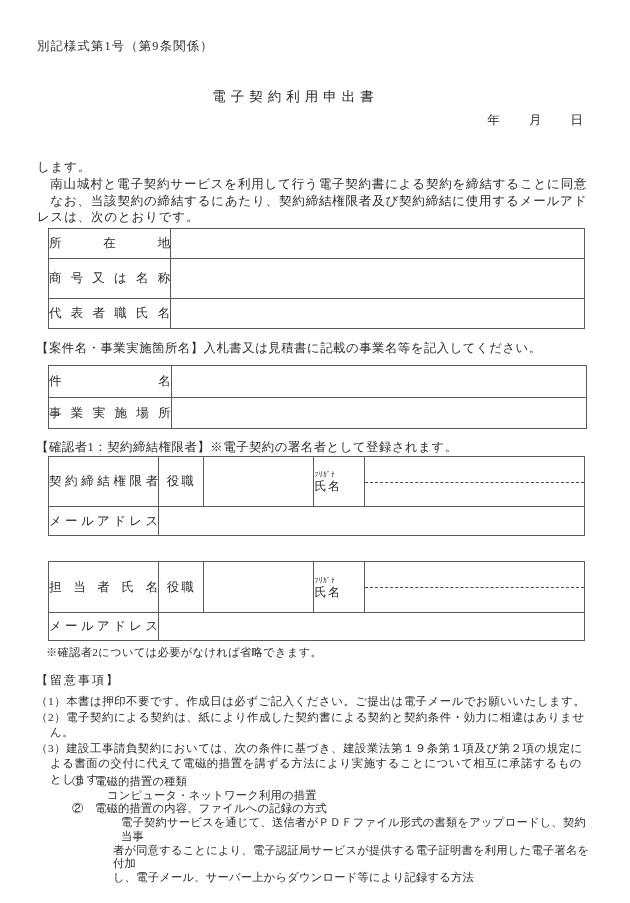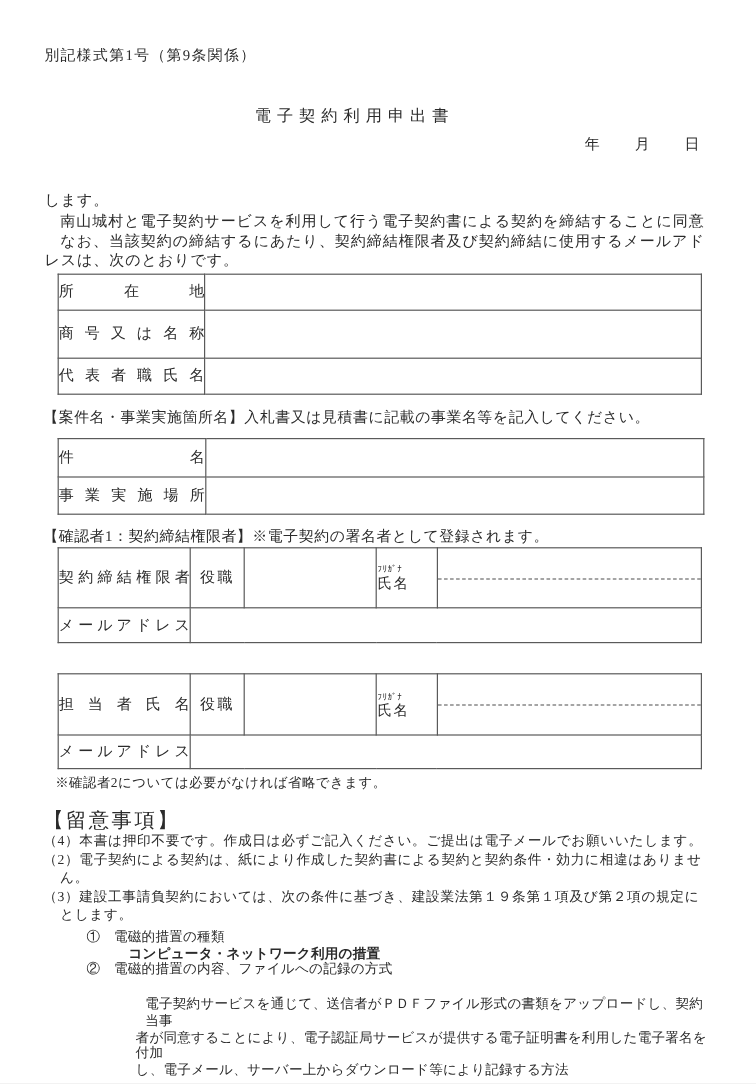--- a/index.html
+++ b/index.html
@@ -13,26 +13,26 @@
   .doc-title { top:88px; left:0; width:591px; text-align:center; font-size:13.5px; letter-spacing:5px; }
   .date-line { top:112px; right:47px; font-size:12.5px; }
   .date-line span { display:inline-block; }
   .date-line span + span { margin-left:26px; }
   .intro { top:159px; left:37px; width:552px; font-size:12.5px; letter-spacing:0.8px; line-height:16.8px; }
   .sec-h { left:36px; font-size:12.4px; letter-spacing:0.5px; white-space:nowrap; }
   .h-project { top:340px; }
   .h-c1 { top:439px; }
   .h-c2 { top:545px; }
   .omit { top:645px; left:46px; font-size:11.2px; letter-spacing:0.4px; }
-  .notes-h { top:672px; left:36px; font-size:17px; letter-spacing:2px; }
+  .notes-h { top:672px; left:36px; font-size:12px; letter-spacing:2px; }
   .notes-a { top:694px; left:36px; width:556px; font-size:11.4px; letter-spacing:0.55px; line-height:15.6px; }
   .notes-b { top:775px; left:72px; width:520px; font-size:11.3px; letter-spacing:0.2px; line-height:13.7px; }
   .ind-1 { padding-left:14px; }
-  .sub-1 { padding-left:35px;font-weight:bold; }
-  .sub-3 { padding-left:49px;margin-top:15px; }
+  .sub-1 { padding-left:35px; }
+  .sub-3 { padding-left:49px; }
   .sub-4, .sub-5 { padding-left:41px; }
   table.tbl {
     position:absolute; left:48px; border-collapse:collapse; table-layout:fixed;
   }
   table.tbl td { border:1px solid #5a5a5a; vertical-align:middle; padding:0; font-size:12.5px; }
   td.lab { text-align:justify; text-align-last:justify; padding:0 13px;margin-left:48px; }
   td.lab2 { text-align:justify; text-align-last:justify; padding:0 9px; }
   td.role { text-align:center; letter-spacing:2px; }
   td.name-lab { padding-left:6px; vertical-align:middle; }
   .furi { display:block; font-size:7.5px; letter-spacing:0.5px; line-height:9px; }
@@ -160,24 +160,25 @@
         <td class="val" colspan="4"></td>
       </tr>
     </tbody>
   </table>
 
   <div class="abs omit">※確認者2については必要がなければ省略できます。</div>
 
   <div class="abs notes-h">【留意事項】</div>
 
   <div class="abs notes-a">
-    <div>（4）本書は押印不要です。作成日は必ずご記入ください。ご提出は電子メールでお願いいたします。</div>
+    <div>（1）本書は押印不要です。作成日は必ずご記入ください。ご提出は電子メールでお願いいたします。</div>
     <div>（2）電子契約による契約は、紙により作成した契約書による契約と契約条件・効力に相違はありませ</div>
     <div class="ind-1">ん。</div>
     <div>（3）建設工事請負契約においては、次の条件に基づき、建設業法第１９条第１項及び第２項の規定に</div>
+    <div class="ind-1">よる書面の交付に代えて電磁的措置を講ずる方法により実施することについて相互に承諾するもの</div>
     <div class="ind-1">とします。</div>
   </div>
 
   <div class="abs notes-b">
     <div>①　電磁的措置の種類</div>
     <div class="sub-1">コンピュータ・ネットワーク利用の措置</div>
     <div>②　電磁的措置の内容、ファイルへの記録の方式</div>
     <div class="sub-3">電子契約サービスを通じて、送信者がＰＤＦファイル形式の書類をアップロードし、契約当事</div>
     <div class="sub-4">者が同意することにより、電子認証局サービスが提供する電子証明書を利用した電子署名を付加</div>
     <div class="sub-5">し、電子メール、サーバー上からダウンロード等により記録する方法</div>

